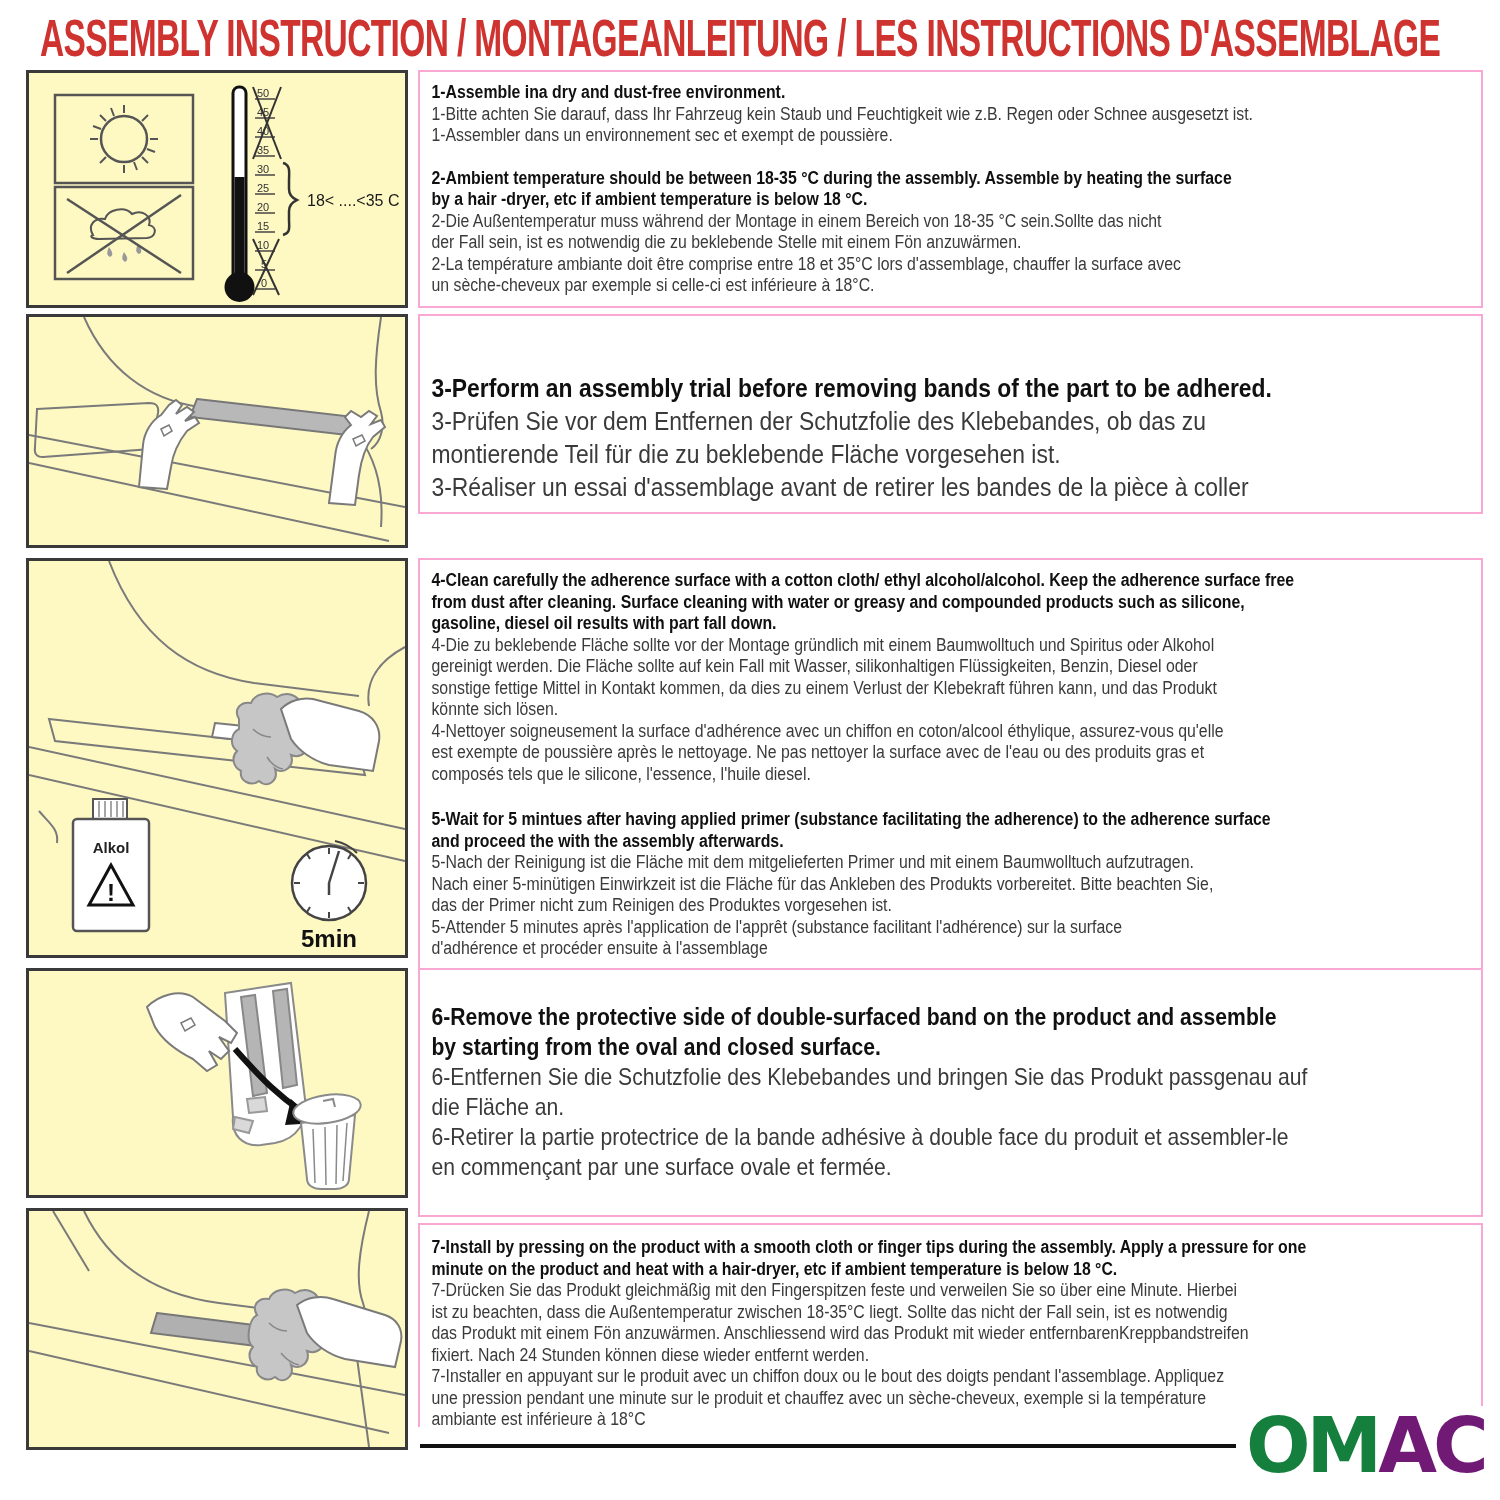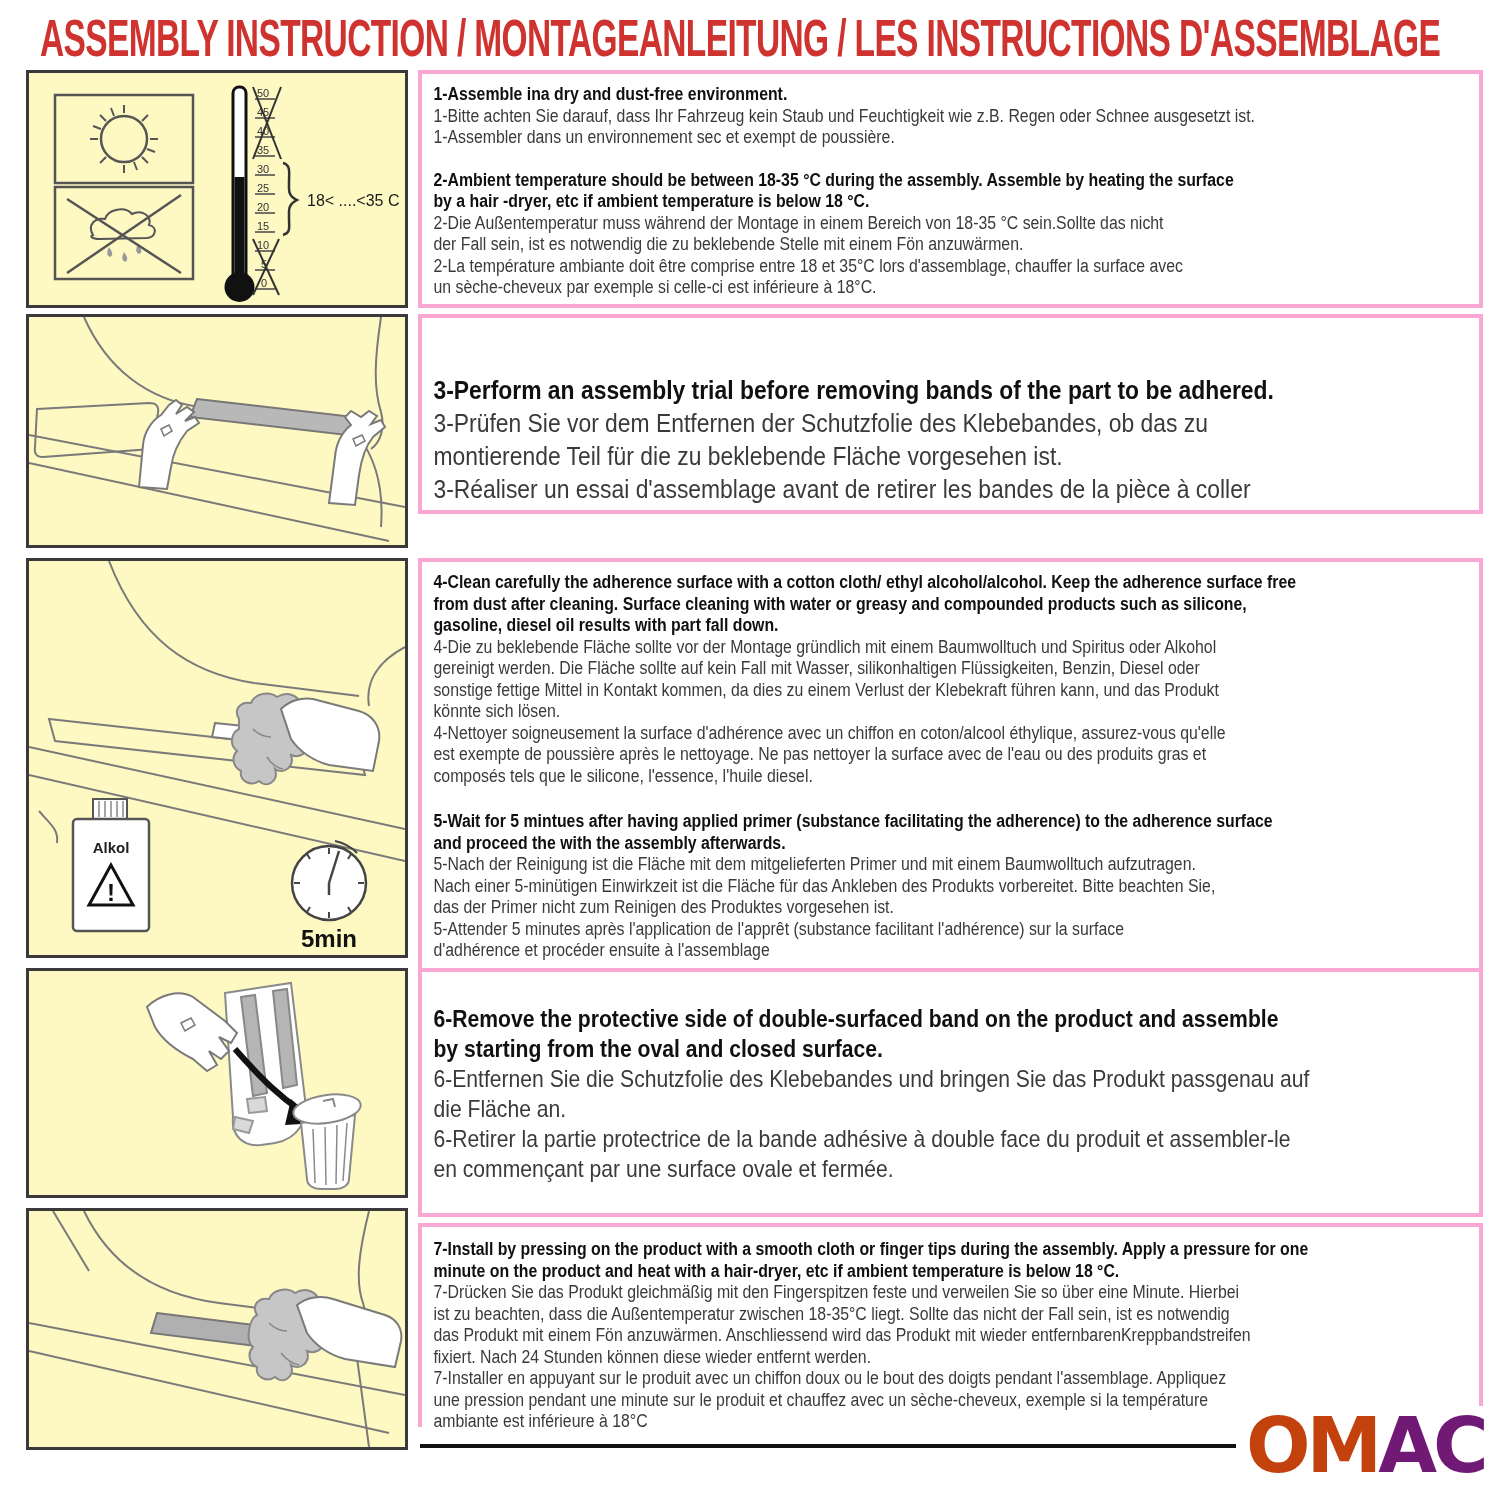--- a/index.html
+++ b/index.html
@@ -3,35 +3,35 @@
 <meta charset="utf-8">
 <style>
   html,body{margin:0;padding:0;background:#fff;}
   body{font-family:"Liberation Sans",sans-serif;}
   .page{position:relative;width:1500px;height:1500px;background:#fff;overflow:hidden;padding-left:20px;}
   .title{position:absolute;left:40px;top:8px;white-space:nowrap;font-weight:bold;
          font-size:52px;letter-spacing:-1px;transform:scaleX(0.645);transform-origin:0 0;}
   .row{position:absolute;left:0;width:1500px;}
   .ibox{position:absolute;left:26px;width:382px;box-sizing:border-box;border:3px solid #3a3a3a;background:#fef9c3;}
   .ibox svg{display:block;width:100%;height:100%;}
-  .tbox{position:absolute;left:418px;width:1065px;box-sizing:border-box;border:4px solid #f9a8d4;background:#fff;}
+  .tbox{position:absolute;left:418px;width:1065px;box-sizing:border-box;border:2px solid #f9a8d4;background:#fff;}
   .condense{transform:scaleX(0.88);transform-origin:0 0;width:1180px;padding-left:13px;box-sizing:border-box;}
   p{margin:0;white-space:pre-line;}
   .b{font-weight:bold;color:#101010;}
   .r{font-weight:normal;color:#3a3a3a;}
   .f18{font-size:18px;line-height:21.5px;}
   .f26{font-size:26px;line-height:33px;}
   .f24{font-size:24px;line-height:30px;}
   .gap{margin-top:21px;}
   .gap2{margin-top:24px;}
   .bottom-line{position:absolute;left:420px;top:1444px;width:858px;height:4px;background:#111;}
   .logo{position:absolute;left:1236px;top:1406px;height:84px;background:#fff;padding-left:10px;
         font-family:"DejaVu Sans",sans-serif;font-weight:bold;font-size:76px;line-height:80px;
         letter-spacing:-4px;white-space:nowrap;}
-  .logo .lb{color:#c2410c;}
+  .logo .lb{color:#15803d;}
   .logo .lr{color:#701a75;}
   svg text{font-family:"Liberation Sans",sans-serif;}
 </style>
 </head>
 <body>
 
 <div class="page">
 
   <div class="title" style="color:#cf3330">ASSEMBLY INSTRUCTION / MONTAGEANLEITUNG / LES INSTRUCTIONS D'ASSEMBLAGE</div>
 

